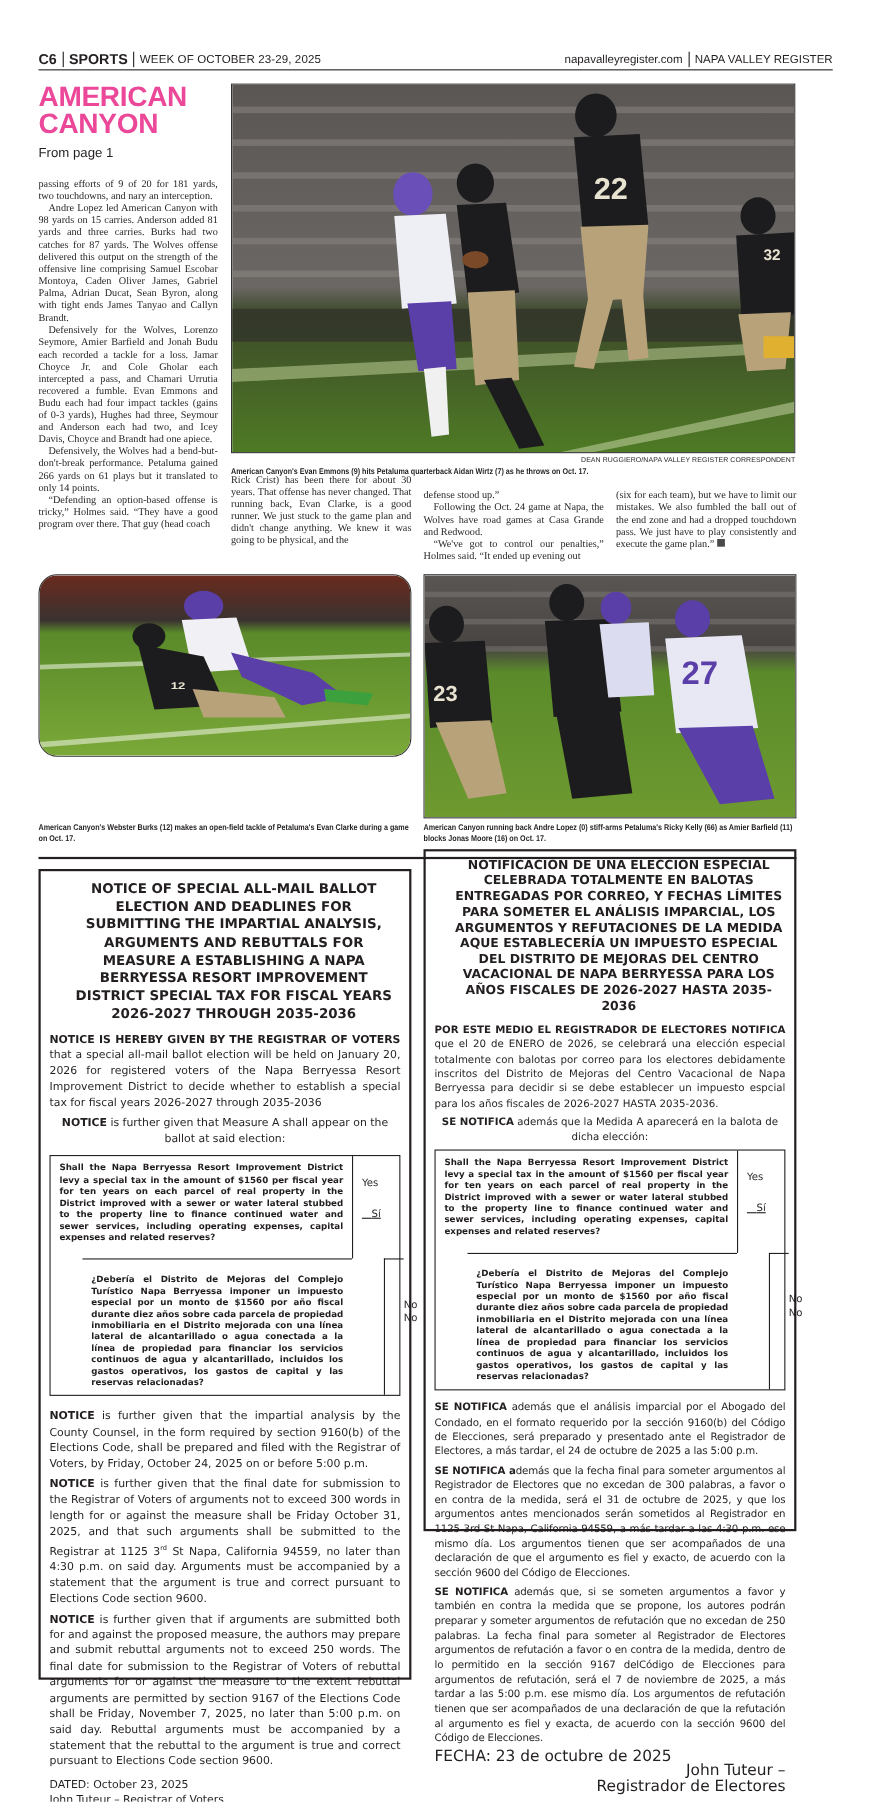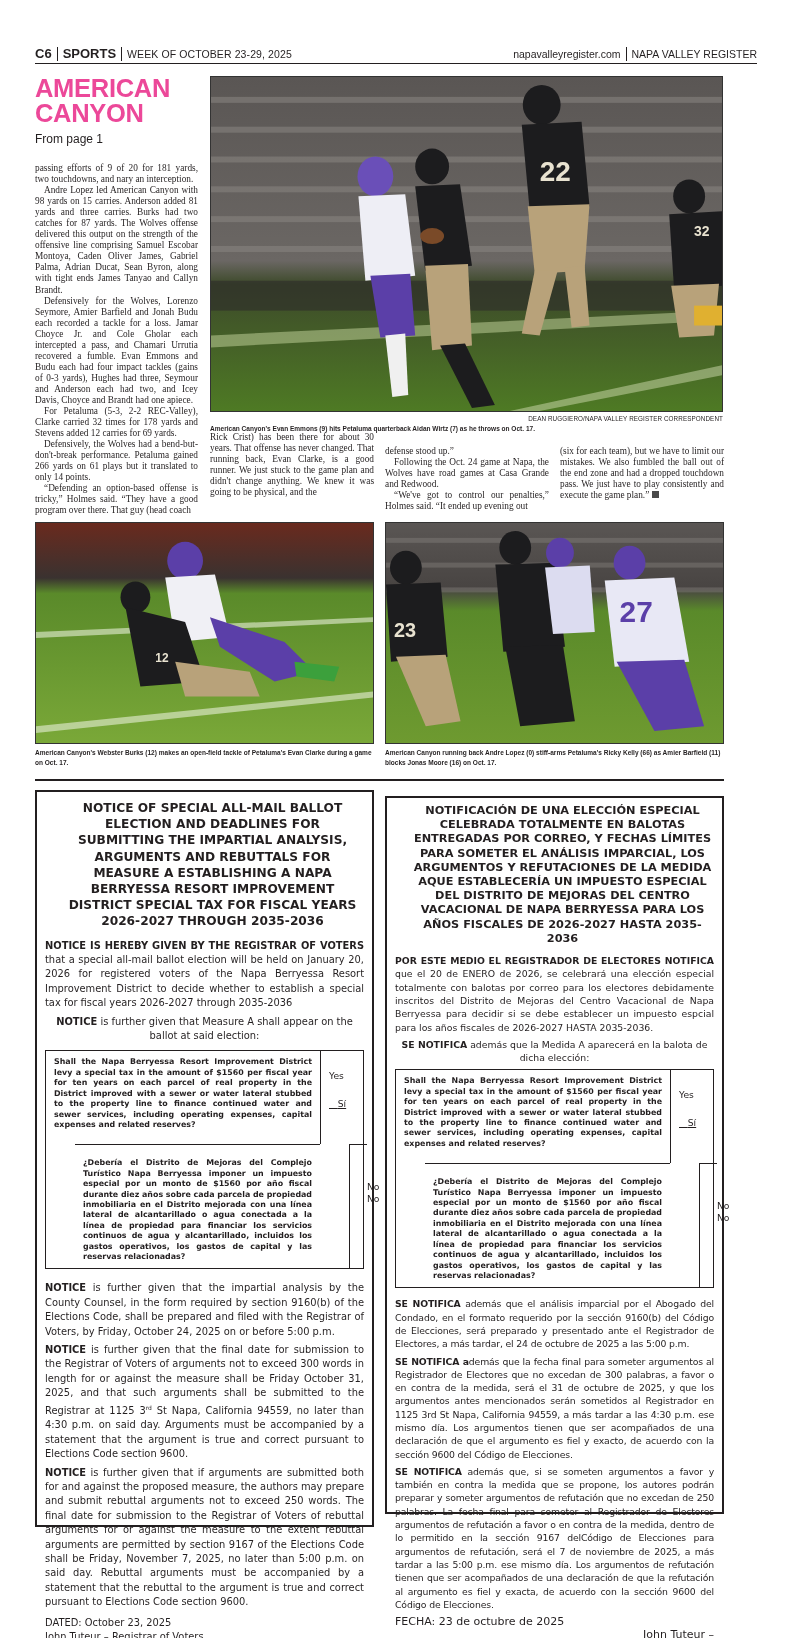--- a/index.html
+++ b/index.html
@@ -70,21 +70,20 @@
 <h1 class="headline">
   <span>AMERICAN</span><br>
   <span>CANYON</span>
 </h1>
 <div class="jump">From page 1</div>
 
 <div class="col" style="left:35px; top:163px; width:163px;">
   <p class="noindent">passing efforts of 9 of 20 for 181 yards, two touchdowns, and nary an interception.</p>
   <p>Andre Lopez led American Canyon with 98 yards on 15 carries. Anderson added 81 yards and three carries. Burks had two catches for 87 yards. The Wolves offense delivered this output on the strength of the offensive line comprising Samuel Escobar Montoya, Caden Oliver James, Gabriel Palma, Adrian Ducat, Sean Byron, along with tight ends James Tanyao and Callyn Brandt.</p>
   <p>Defensively for the Wolves, Lorenzo Seymore, Amier Barfield and Jonah Budu each recorded a tackle for a loss. Jamar Choyce Jr. and Cole Gholar each intercepted a pass, and Chamari Urrutia recovered a fumble. Evan Emmons and Budu each had four impact tackles (gains of 0-3 yards), Hughes had three, Seymour and Anderson each had two, and Icey Davis, Choyce and Brandt had one apiece.</p>
-  <p>For Petaluma (5-3, 2-2 REC-Valley), Clarke carried 32 times for 178 yards and Stevens added 12 carries for 69 yards.</p>
   <p>Defensively, the Wolves had a bend-but-don't-break performance. Petaluma gained 266 yards on 61 plays but it translated to only 14 points.</p>
   <p>“Defending an option-based offense is tricky,” Holmes said. “They have a good program over there. That guy (head coach</p>
 </div>
 
 <div class="photo" style="left:210px; top:76px; width:513px; height:336px;">
   <svg viewBox="0 0 513 336" preserveAspectRatio="none">
     <defs>
       <linearGradient id="bg1" x1="0" y1="0" x2="0" y2="1">
         <stop offset="0" stop-color="#5a5654"></stop>
           <stop offset="0.55" stop-color="#6b6764"></stop>
@@ -138,21 +137,21 @@
 </div>
 <div class="col" style="left:385px; top:446px; width:164px;">
   <p class="noindent">defense stood up.”</p>
   <p>Following the Oct. 24 game at Napa, the Wolves have road games at Casa Grande and Redwood.</p>
   <p>“We've got to control our penalties,” Holmes said. “It ended up evening out</p>
 </div>
 <div class="col" style="left:560px; top:446px; width:164px;">
   <p class="noindent"><span>(six for each team), but we have to limit our mistakes. We also fumbled the ball out of the end zone and had a dropped touchdown pass. We just have to play consistently and execute the game plan.”</span> <span class="end-mark"></span></p>
 </div>
 
-<div class="photo" style="left:35px; top:522px; width:339px; height:222px;">
+<div class="photo" style="left:35px; top:522px; width:339px; height:166px;border-radius:17px;">
   <svg viewBox="0 0 339 222" preserveAspectRatio="none">
     <defs>
       <linearGradient id="bg2" x1="0" y1="0" x2="0" y2="1">
         <stop offset="0" stop-color="#6a2a1e"></stop>
           <stop offset="0.25" stop-color="#3a3230"></stop>
           <stop offset="0.32" stop-color="#5a8a2a"></stop>
           <stop offset="1" stop-color="#7aa838"></stop>
       </linearGradient>
     </defs>
     <rect width="339" height="222" fill="url(#bg2)"></rect>
@@ -229,41 +228,41 @@
 
   <p style="margin-top:12px;"><b>NOTICE</b><span> is further given that the impartial analysis by the County Counsel, in the form required by section 9160(b) of the Elections Code, shall be prepared and filed with the Registrar of Voters, by Friday, October 24, 2025 on or before 5:00 p.m.</span></p>
   <p style="margin-top:4px;"><b>NOTICE</b><span> is further given that the final date for submission to the Registrar of Voters of arguments not to exceed 300 words in length for or against the measure shall be Friday October 31, 2025, and that such arguments shall be submitted to the Registrar at 1125 3</span><sup style="font-size:6px;">rd</sup><span> St Napa, California 94559, no later than 4:30 p.m. on said day. Arguments must be accompanied by a statement that the argument is true and correct pursuant to Elections Code section 9600.</span></p>
   <p style="margin-top:4px;"><b>NOTICE</b><span> is further given that if arguments are submitted both for and against the proposed measure, the authors may prepare and submit rebuttal arguments not to exceed 250 words.  The final date for submission to the Registrar of Voters of rebuttal arguments for or against the measure to the extent rebuttal arguments are permitted by section 9167 of the Elections Code shall be Friday, November 7, 2025, no later than 5:00 p.m. on said day.  Rebuttal arguments must be accompanied by a statement that the rebuttal to the argument is true and correct pursuant to Elections Code section 9600.</span></p>
   <div class="sig-row" style="margin-top:6px;">
     <span>DATED: October 23, 2025</span>
     <span>John Tuteur – Registrar of Voters</span>
   </div>
 </section>
 
-<section class="notice" style="left:385px; top:796px; width:339px; height:718px; padding:6px 8px 0 8px;">
+<section class="notice" style="left:385px; top:772px; width:339px; height:620px; padding:6px 8px 0 8px;">
   <div class="n-title" style="font-size:11.3px; line-height:14.2px; padding:0 2px;">NOTIFICACIÓN DE UNA ELECCIÓN ESPECIAL CELEBRADA TOTALMENTE EN BALOTAS ENTREGADAS POR CORREO, Y FECHAS LÍMITES PARA SOMETER EL ANÁLISIS IMPARCIAL, LOS ARGUMENTOS Y REFUTACIONES DE LA MEDIDA AQUE ESTABLECERÍA UN IMPUESTO ESPECIAL DEL DISTRITO DE MEJORAS DEL CENTRO VACACIONAL DE NAPA BERRYESSA PARA LOS AÑOS FISCALES DE 2026-2027 HASTA 2035-2036</div>
   <p style="margin-top:8px; font-size:9.3px; line-height:13.3px;"><b>POR ESTE MEDIO EL REGISTRADOR DE ELECTORES NOTIFICA</b><span> que el 20 de ENERO de 2026, se celebrará una elección especial totalmente con balotas por correo para los electores debidamente inscritos del Distrito de Mejoras del Centro Vacacional de Napa Berryessa para decidir si se debe establecer un impuesto espcial para los años fiscales de 2026-2027 HASTA 2035-2036.</span></p>
   <p class="center" style="margin-top:4px; text-align:center; font-size:9.3px; line-height:13.3px;"><b>SE NOTIFICA</b><span> además que la Medida A aparecerá en la balota de dicha elección:</span></p>
 
   <div class="ballot" style="margin-top:5px; grid-template-columns: 1fr 43px;">
     <div class="q" style="padding-top:6px; padding-bottom:14px;">Shall the Napa Berryessa Resort Improvement District levy a special tax in the amount of $1560 per fiscal year for ten years on each parcel of real property in the District improved with a sewer or water lateral stubbed to the property line to finance continued water and sewer services, including operating expenses, capital expenses and related reserves?</div>
     <div class="v" style="padding:18px 0 0 8px; line-height:14px;">
       <div>Yes</div>
       <div style="margin-top:14px; text-decoration:underline;">&nbsp;&nbsp;&nbsp;<span>Sí</span></div>
     </div>
     <div class="q row2" style="padding-top:13px; padding-bottom:6px;">¿Debería el Distrito de Mejoras del Complejo Turístico Napa Berryessa imponer un impuesto especial por un monto de $1560 por año fiscal durante diez años sobre cada parcela de propiedad inmobiliaria en el Distrito mejorada con una línea lateral de alcantarillado o agua conectada a la línea de propiedad para financiar los servicios continuos de agua y alcantarillado, incluidos los gastos operativos, los gastos de capital y las reservas relacionadas?</div>
     <div class="v row2" style="padding:36px 0 0 17px; line-height:12px;">
       <div>No</div>
       <div>No</div>
     </div>
   </div>
 
   <p style="margin-top:9px; font-size:9.3px; line-height:13.3px; letter-spacing:-0.15px;"><b>SE NOTIFICA</b><span> además que el análisis imparcial por el Abogado del Condado, en el formato requerido por la sección 9160(b) del Código de Elecciones, será preparado y presentado ante el Registrador de Electores, a más tardar, el 24 de octubre de 2025 a las 5:00 p.m.</span></p>
   <p style="margin-top:4px; font-size:9.3px; line-height:13.3px; letter-spacing:-0.15px;"><b>SE NOTIFICA a</b><span>demás que la fecha final para someter argumentos al Registrador de Electores que no excedan de 300 palabras, a favor o en contra de la medida, será el 31 de octubre de 2025, y que los argumentos antes mencionados serán sometidos al Registrador en 1125 3rd St Napa, California 94559, a más tardar a las 4:30 p.m. ese mismo día. Los argumentos tienen que ser acompañados de una declaración de que el argumento es fiel y exacto, de acuerdo con la sección 9600 del Código de Elecciones.</span></p>
   <p style="margin-top:4px; font-size:9.3px; line-height:13.3px; letter-spacing:-0.15px;"><b>SE NOTIFICA</b><span> además que, si se someten argumentos a favor y también en contra la medida que se propone, los autores podrán preparar y someter argumentos de refutación que no excedan de 250 palabras. La fecha final para someter al Registrador de Electores argumentos de refutación a favor o en contra de la medida, dentro de lo permitido en la sección 9167 delCódigo de Elecciones para argumentos de refutación, será el 7 de noviembre de 2025, a más tardar a las 5:00 p.m. ese mismo día. Los argumentos de refutación tienen que ser acompañados de una declaración de que la refutación al argumento es fiel y exacta, de acuerdo con la sección 9600 del Código de Elecciones.</span></p>
-  <div class="sig-row" style="margin-top:4px; font-size:11px; line-height:13.3px;">
+  <div class="sig-row" style="margin-top:4px; font-size:14px; line-height:13.3px;">
     <span>FECHA: 23 de octubre de 2025</span>
     <span style="text-align:right;">
       <span>John Tuteur –</span><br>
       <span>Registrador de Electores</span>
     </span>
   </div>
 </section>
 
 </body></html>

